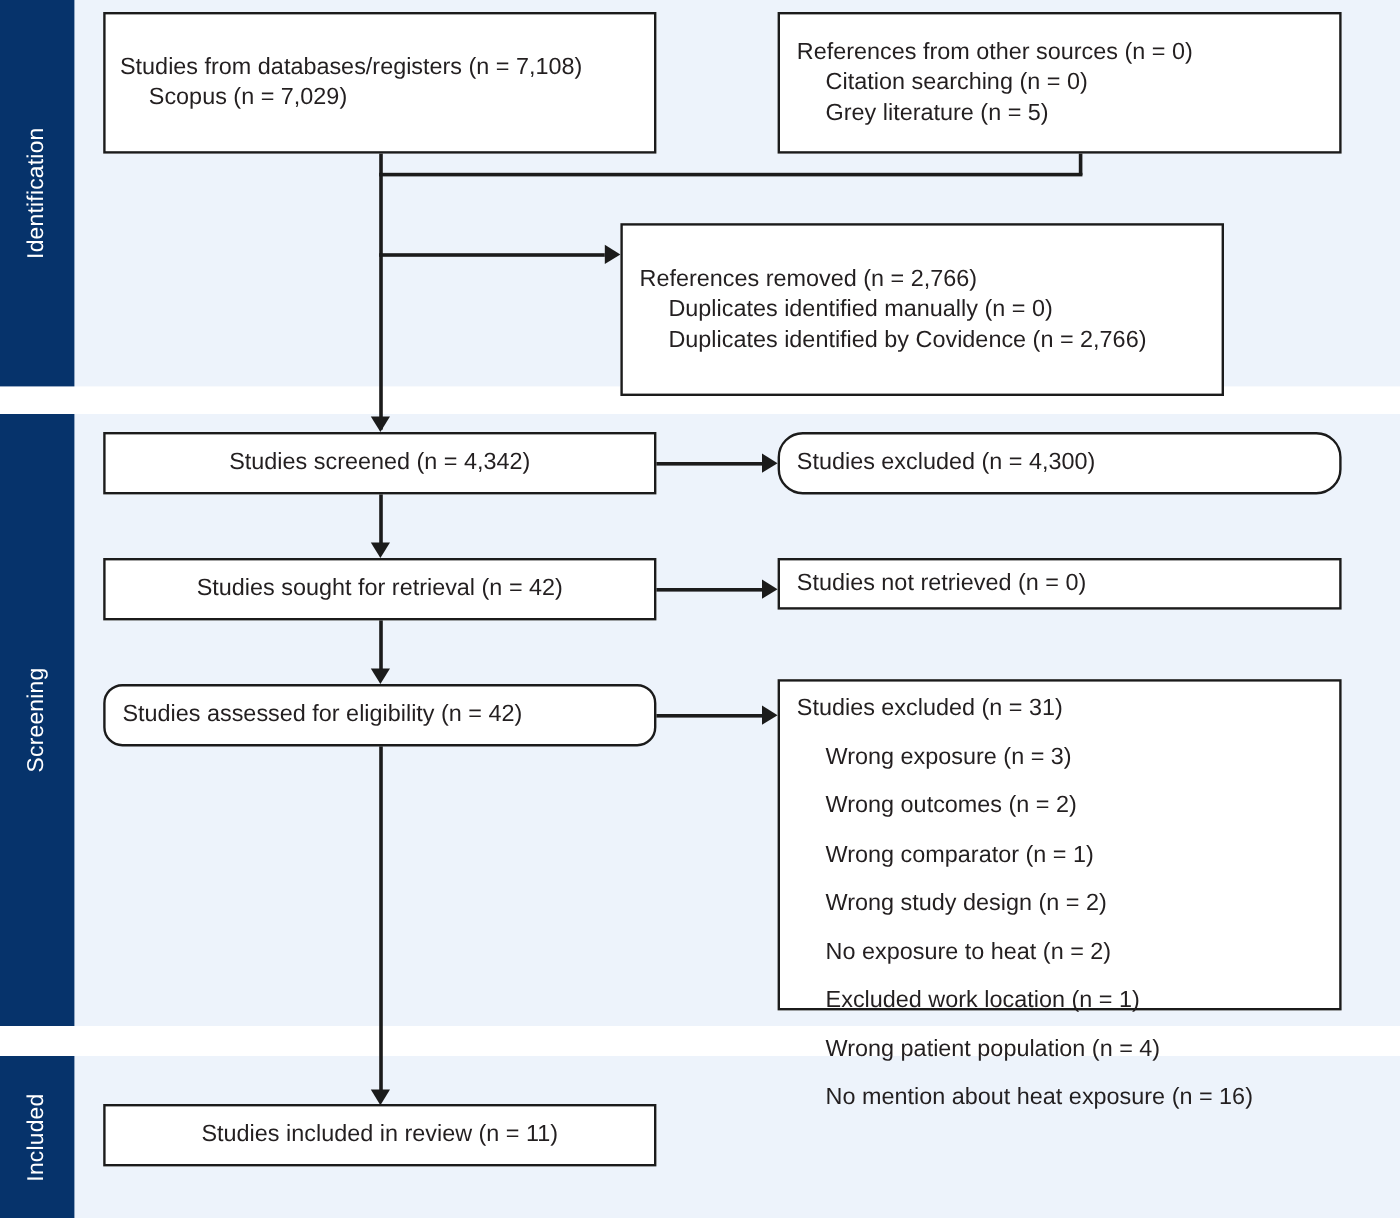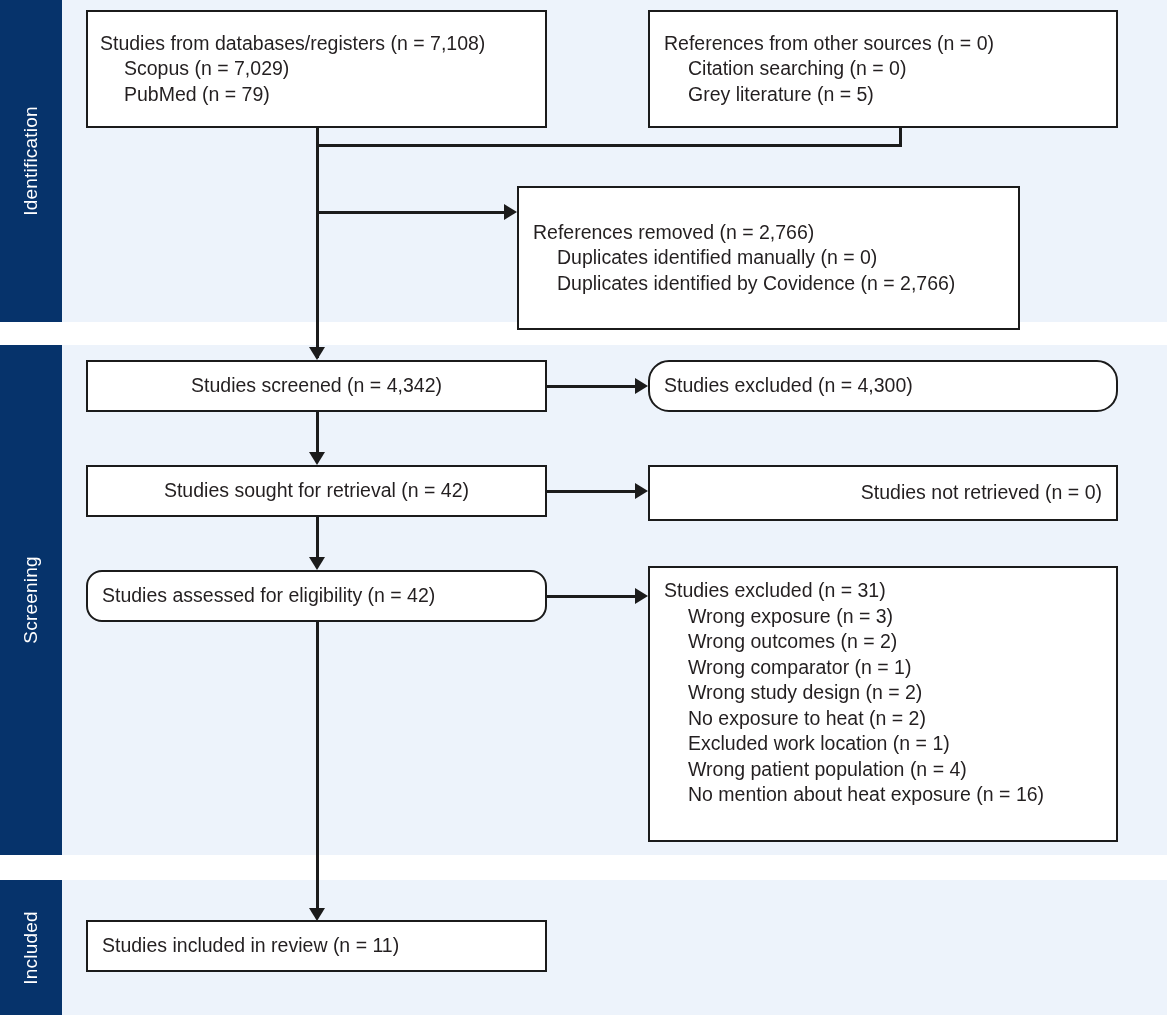--- a/index.html
+++ b/index.html
@@ -108,21 +108,20 @@
   <div class="stage stage-screen">
     <span class="stage-label">Screening</span>
   </div>
   <div class="stage stage-incl">
     <span class="stage-label">Included</span>
   </div>
 
   <div class="box" style="left:86px; top:10px; width:461px; height:118px;padding-left:12px;">
     <div class="line">Studies from databases/registers (n = 7,108)</div>
     <div class="line sub">Scopus (n = 7,029)</div>
-    <div class="line sub">PubMed (n = 79)</div>
   </div>
 
   <div class="box" style="left:648px; top:10px; width:470px; height:118px;">
     <div class="line">References from other sources (n = 0)</div>
     <div class="line sub">Citation searching (n = 0)</div>
     <div class="line sub">Grey literature (n = 5)</div>
   </div>
 
   <div class="box" style="left:517px; top:166px; width:503px; height:144px;margin-top:20px;">
     <div class="line">References removed (n = 2,766)</div>
@@ -146,46 +145,46 @@
     <div class="line">Studies excluded (n = 4,300)</div>
   </div>
   <div class="hline" style="left:547px; top:385px; width:88px;"></div>
   <div class="arrow-right" style="left:635px; top:378px;"></div>
 
   <div class="vline" style="left:316px; top:412px; height:41px;"></div>
   <div class="arrow-down" style="left:309px; top:452px;"></div>
   <div class="box" style="left:86px; top:465px; width:461px; height:52px;text-align:center;">
     <div class="line">Studies sought for retrieval (n = 42)</div>
   </div>
-  <div class="box" style="left:648px; top:465px; width:470px; height:56px;text-align:right;">
+  <div class="box" style="left:648px; top:465px; width:470px; height:43px;">
     <div class="line">Studies not retrieved (n = 0)</div>
   </div>
   <div class="hline" style="left:547px; top:490px; width:88px;"></div>
   <div class="arrow-right" style="left:635px; top:483px;"></div>
 
   <div class="vline" style="left:316px; top:517px; height:41px;"></div>
   <div class="arrow-down" style="left:309px; top:557px;"></div>
   <div class="box" style="left:86px; top:570px; width:461px; height:52px;border-radius:16px;">
     <div class="line">Studies assessed for eligibility (n = 42)</div>
   </div>
 
-  <div class="box" style="left:648px; top:566px; width:470px; height:276px; justify-content:flex-start; padding-top:10px;">
+  <div class="box" style="left:648px; top:566px; width:470px; height:276px; justify-content:flex-start; padding-top:10px;gap:15px;">
     <div class="line">Studies excluded (n = 31)</div>
     <div class="line sub">Wrong exposure (n = 3)</div>
     <div class="line sub">Wrong outcomes (n = 2)</div>
     <div class="line sub">Wrong comparator (n = 1)</div>
     <div class="line sub">Wrong study design (n = 2)</div>
     <div class="line sub">No exposure to heat (n = 2)</div>
     <div class="line sub">Excluded work location (n = 1)</div>
     <div class="line sub">Wrong patient population (n = 4)</div>
     <div class="line sub">No mention about heat exposure (n = 16)</div>
   </div>
   <div class="hline" style="left:547px; top:595px; width:88px;"></div>
   <div class="arrow-right" style="left:635px; top:588px;"></div>
 
   <div class="vline" style="left:316px; top:622px; height:290px;"></div>
   <div class="arrow-down" style="left:309px; top:908px;"></div>
 
-  <div class="box" style="left:86px; top:920px; width:461px; height:52px;">
+  <div class="box" style="left:86px; top:920px; width:461px; height:52px;align-items:center;">
     <div class="line">Studies included in review (n = 11)</div>
   </div>
 
 </div>
 
 </body></html>

